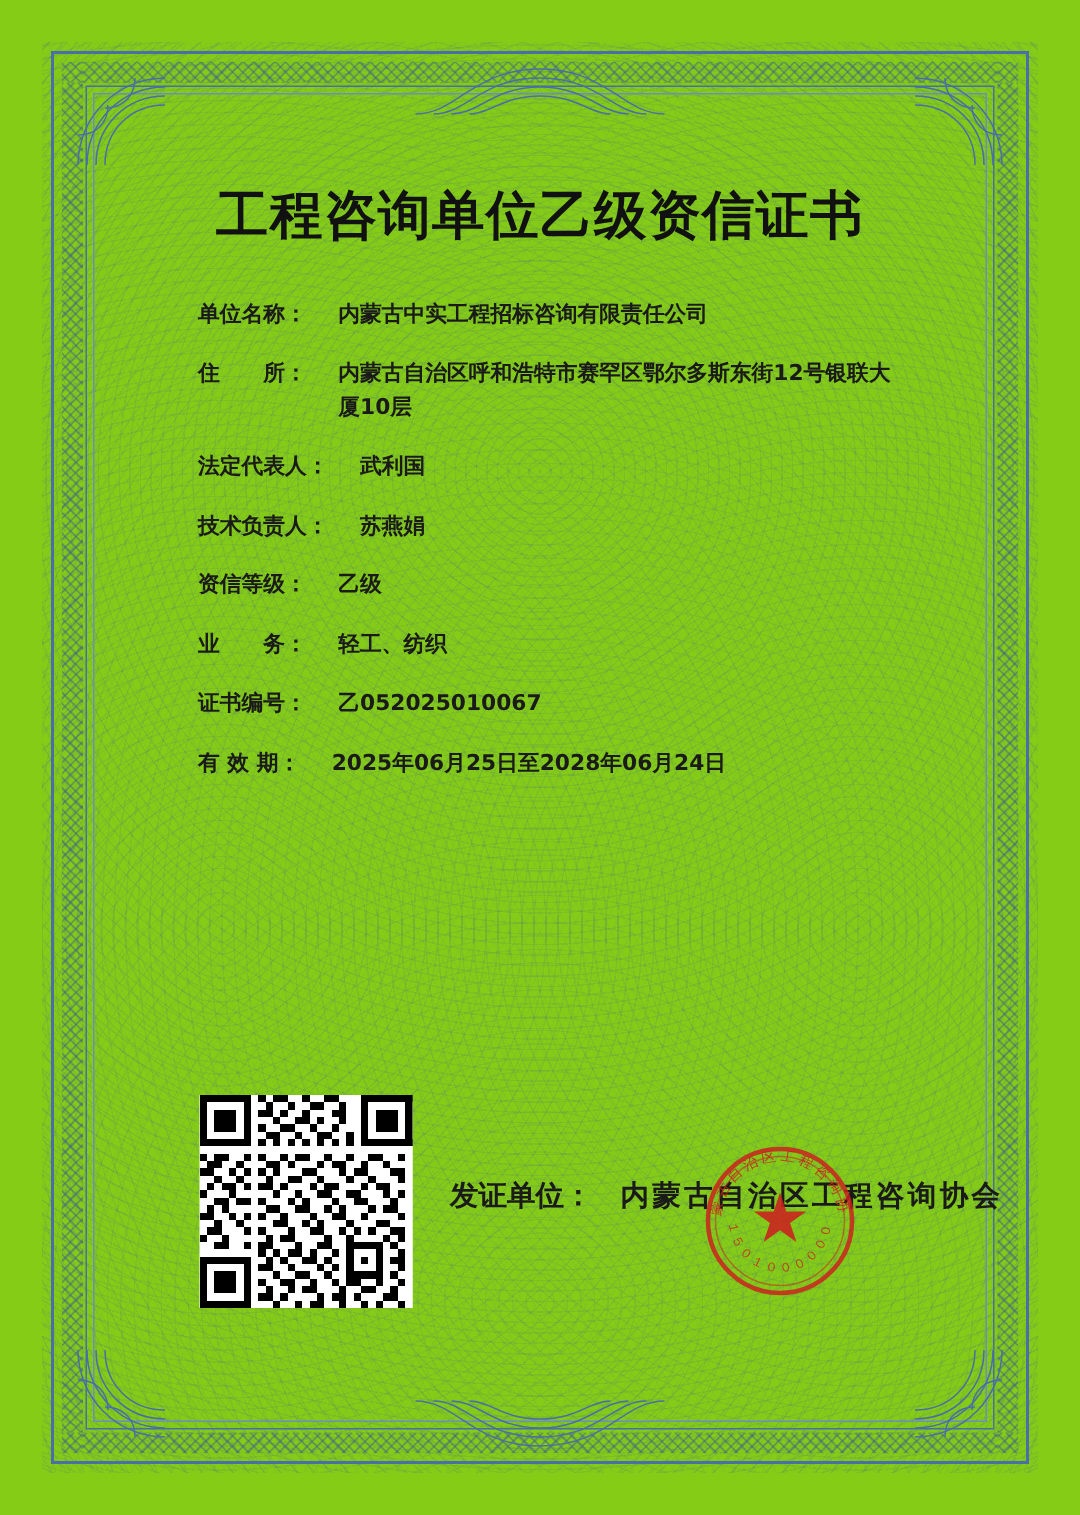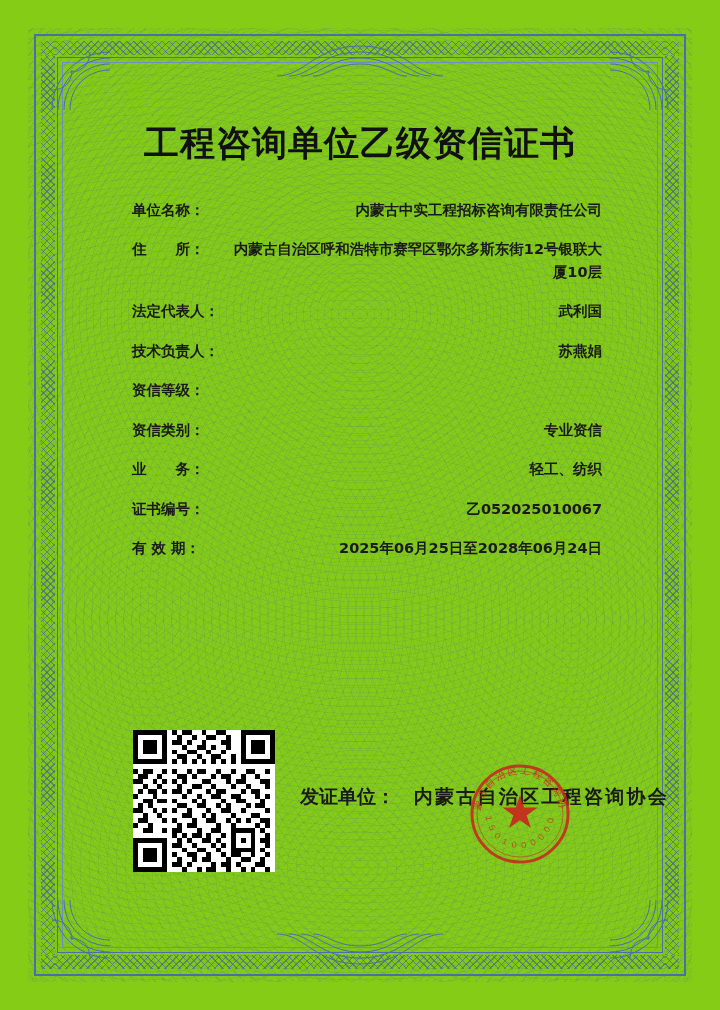--- a/index.html
+++ b/index.html
@@ -111,21 +111,20 @@
     letter-spacing: 1px;
     color: #111111;
     font-family: "DejaVu Sans", "Liberation Sans", sans-serif;
     margin-bottom: 32px;
     white-space: nowrap;
   }
 
   .fields {
     margin-left: 52px;
     width: 470px;
-    text-align: right;
   }
 
   .field {
     display: flex;
     align-items: flex-start;
     margin-bottom: 17px;
     font-size: 14.5px;
     color: #1a1a1a;
     line-height: 1.55;
   }
@@ -282,26 +281,23 @@
         <span class="val">武利国</span>
       </div>
 
       <div class="field">
         <span class="lbl">技术负责人：</span>
         <span class="val">苏燕娟</span>
       </div>
 
       <div class="field">
         <span class="lbl">资信等级：</span>
-      </div>
-
-      <div class="field">
-        <span class="lbl">资信类别：</span>
-        <span class="val">专业资信</span>
-      </div>
+        <span class="val">乙级</span>
+      </div>
+
 
       <div class="field">
         <span class="lbl">业　　务：</span>
         <span class="val">轻工、纺织</span>
       </div>
 
       <div class="field">
         <span class="lbl">证书编号：</span>
         <span class="val">乙052025010067</span>
       </div>

